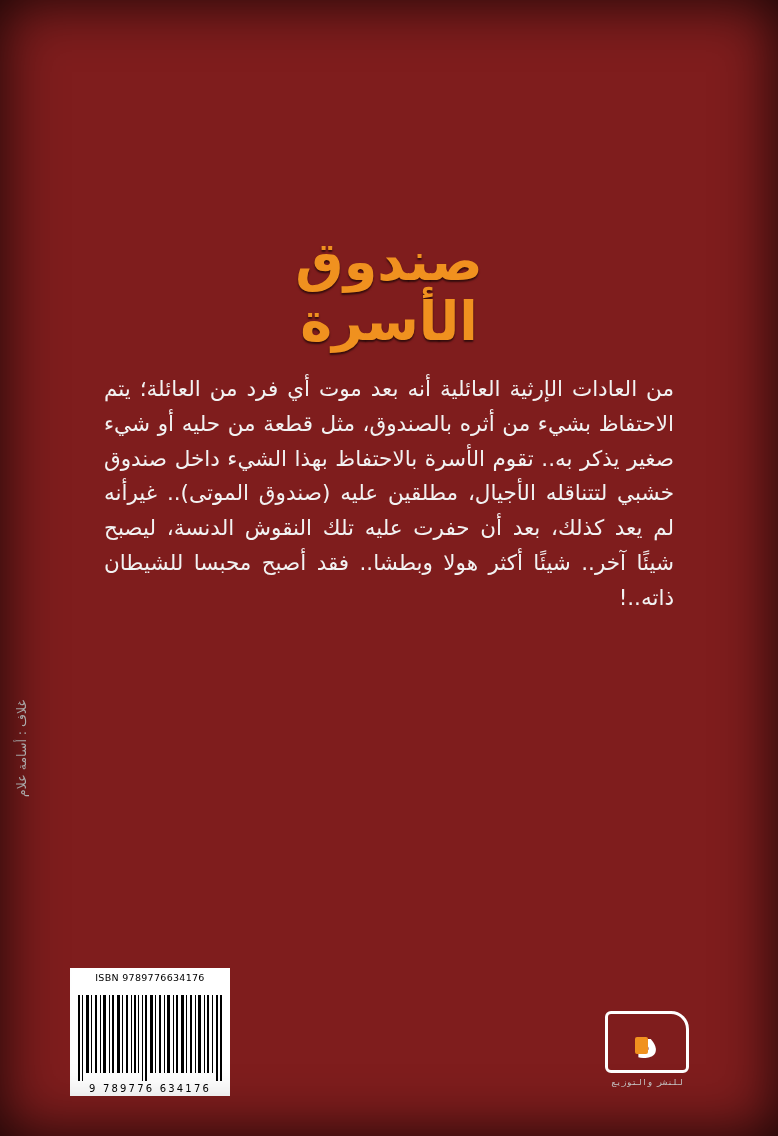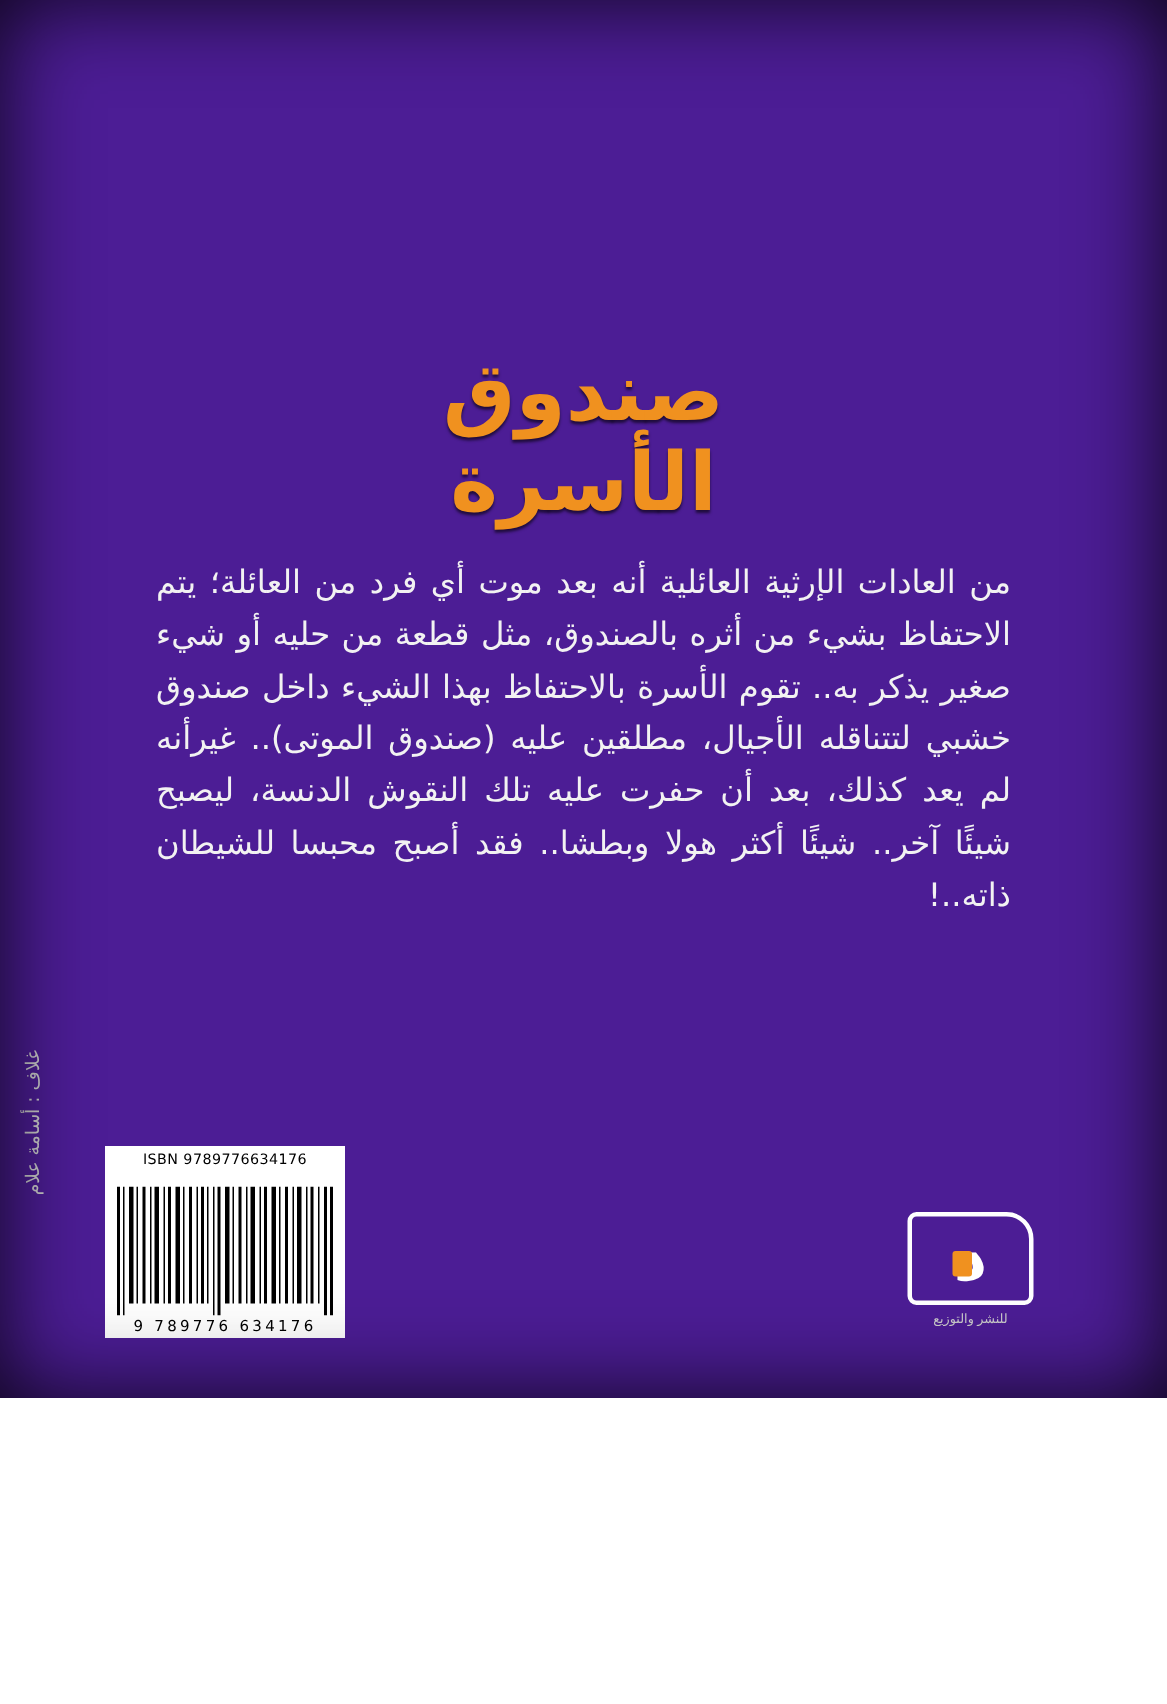--- a/index.html
+++ b/index.html
@@ -3,22 +3,22 @@
 <meta charset="utf-8">
 <style>
   html, body {
     margin: 0;
     padding: 0;
     background: #ffffff;
   }
   #page {
     position: relative;
     width: 778px;
-    height: 932px;
-    background: #4c1d95;
+    height: 1136px;
+    background: #7f1d1d;
     overflow: hidden;
     font-family: "DejaVu Sans", sans-serif;
   }
   
   #page::after {
     content: "";
     position: absolute;
     inset: 0;
     pointer-events: none;
     box-shadow: inset 0 0 60px rgba(0,0,0,0.85);
@@ -155,21 +155,21 @@
     color: #ffffff;
     font-size: 27px;
     font-weight: bold;
     font-family: "DejaVu Sans", sans-serif;
     line-height: 1.1;
     letter-spacing: 1px;
   }
   .pub-sub {
     color: #cccccc;
     font-size: 8.5px;
-    font-family: Liberation Sans, sans-serif;
+    font-family: Liberation Mono, monospace;
     letter-spacing: 1px;
     margin-top: 2px;
   }
 </style>
 </head>
 <body>
 
 <div id="page">
 
   <div class="title-block">

